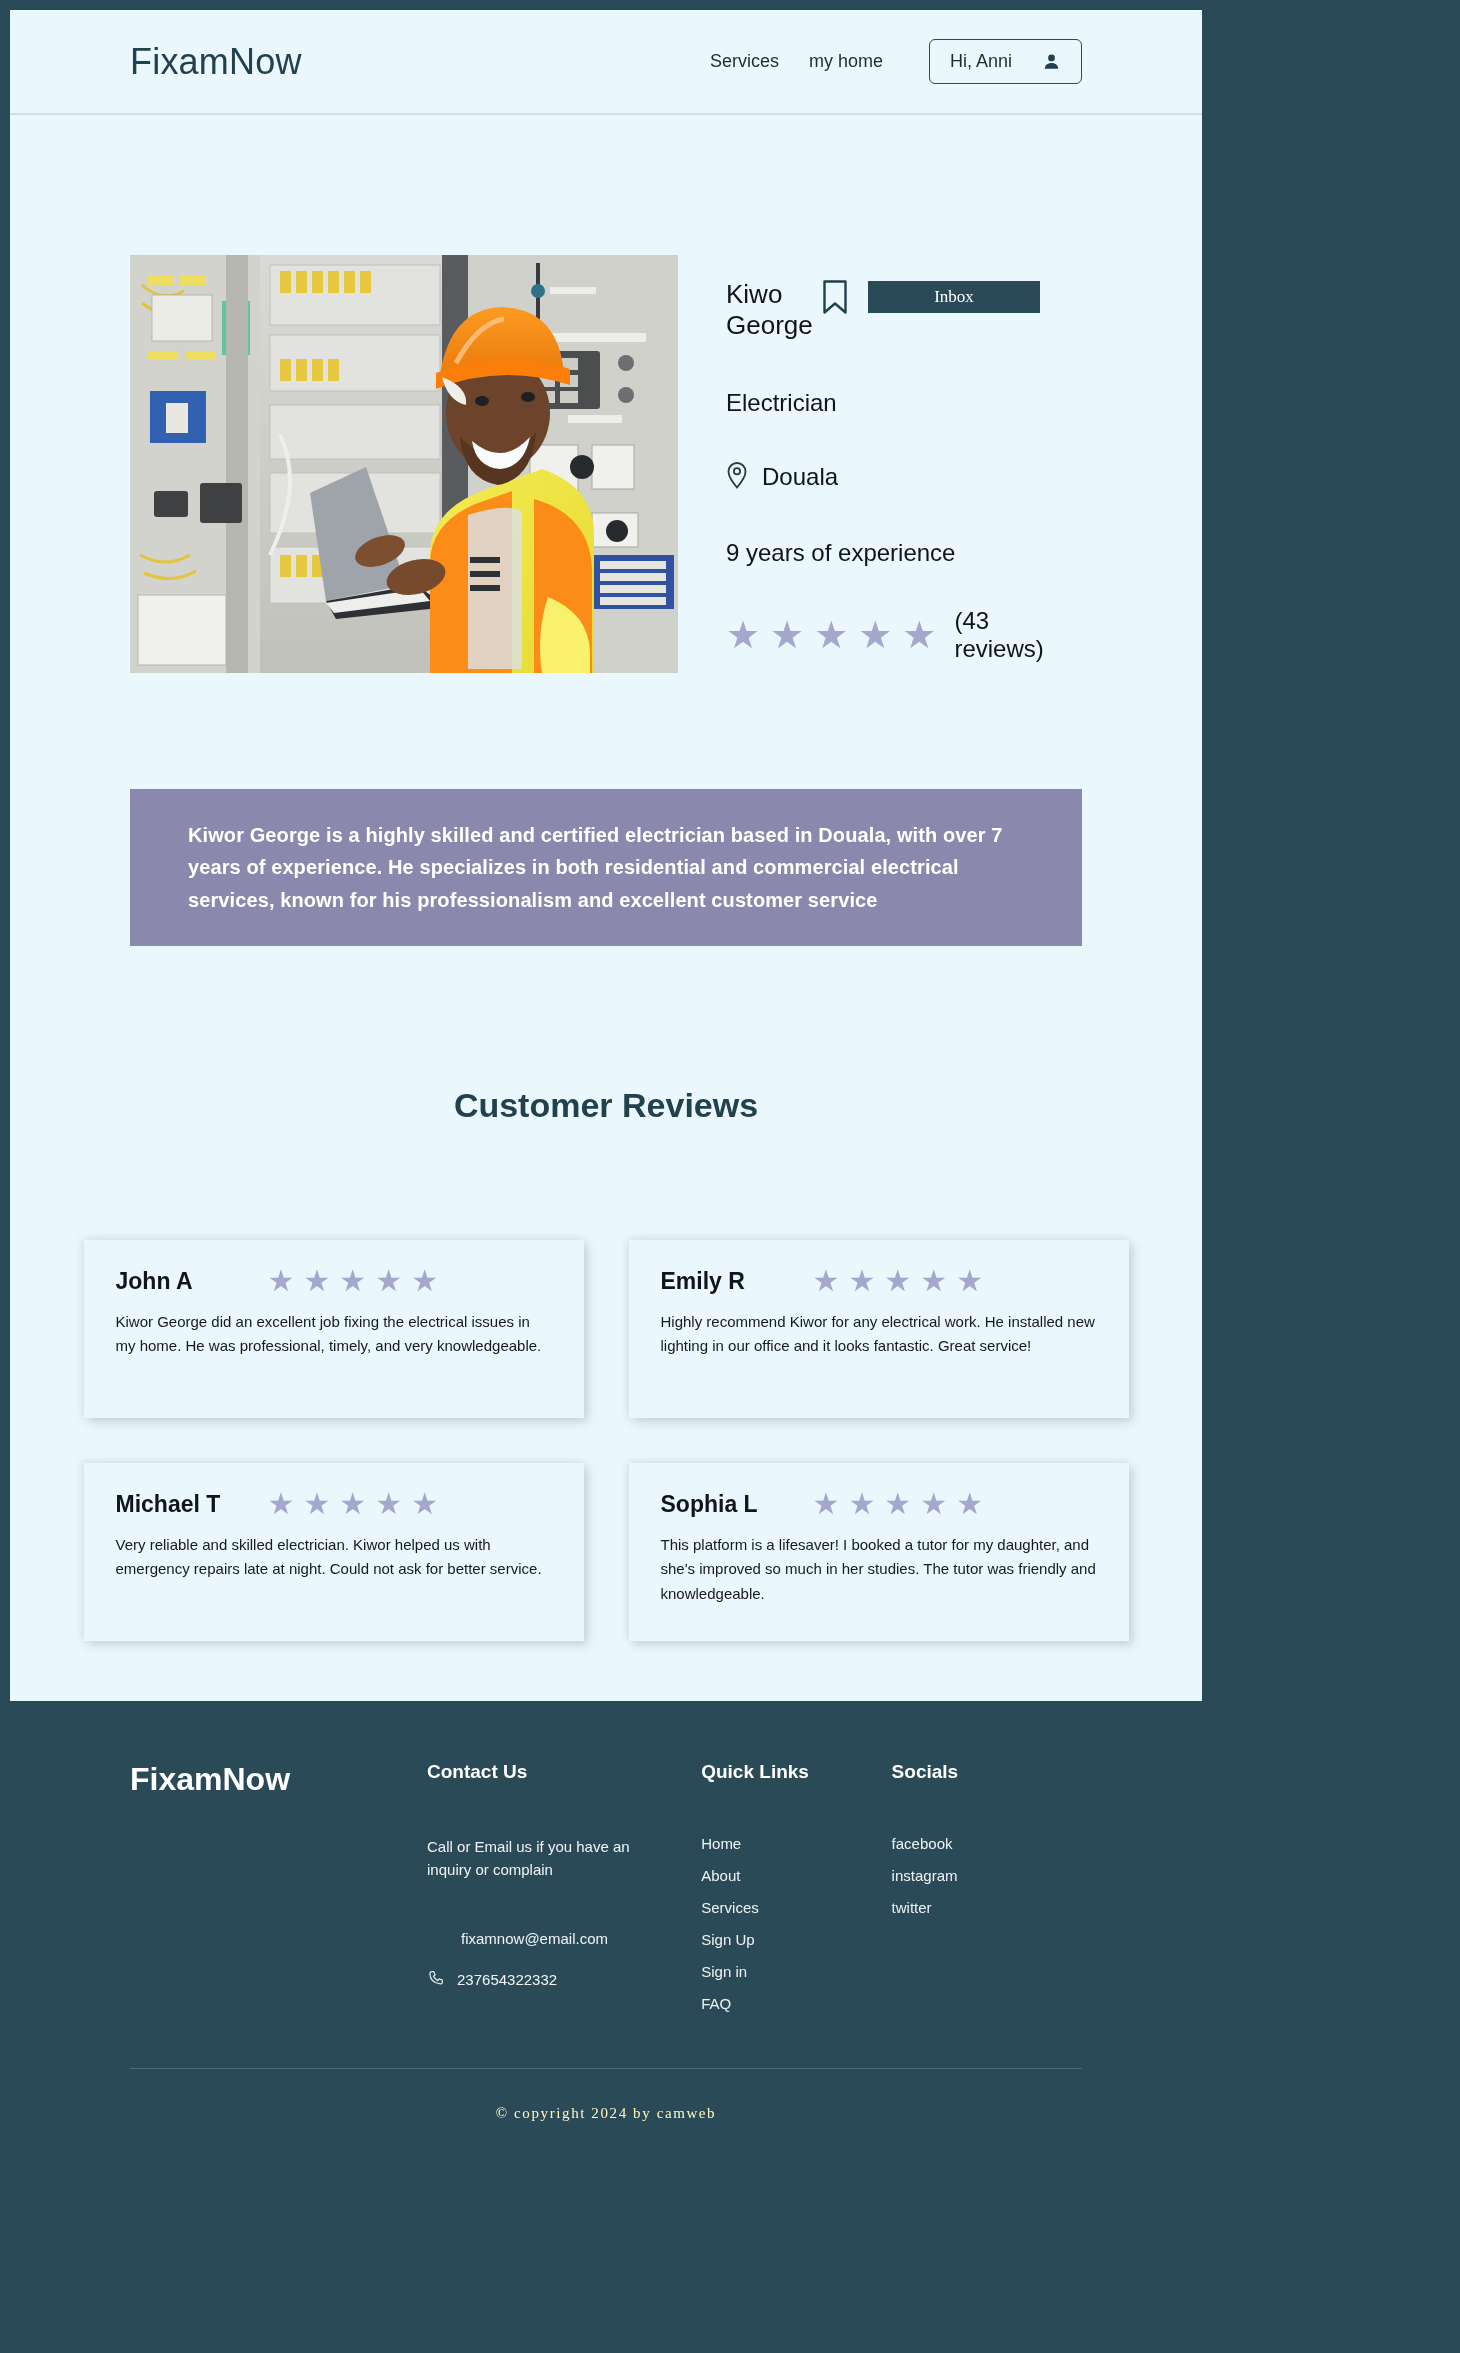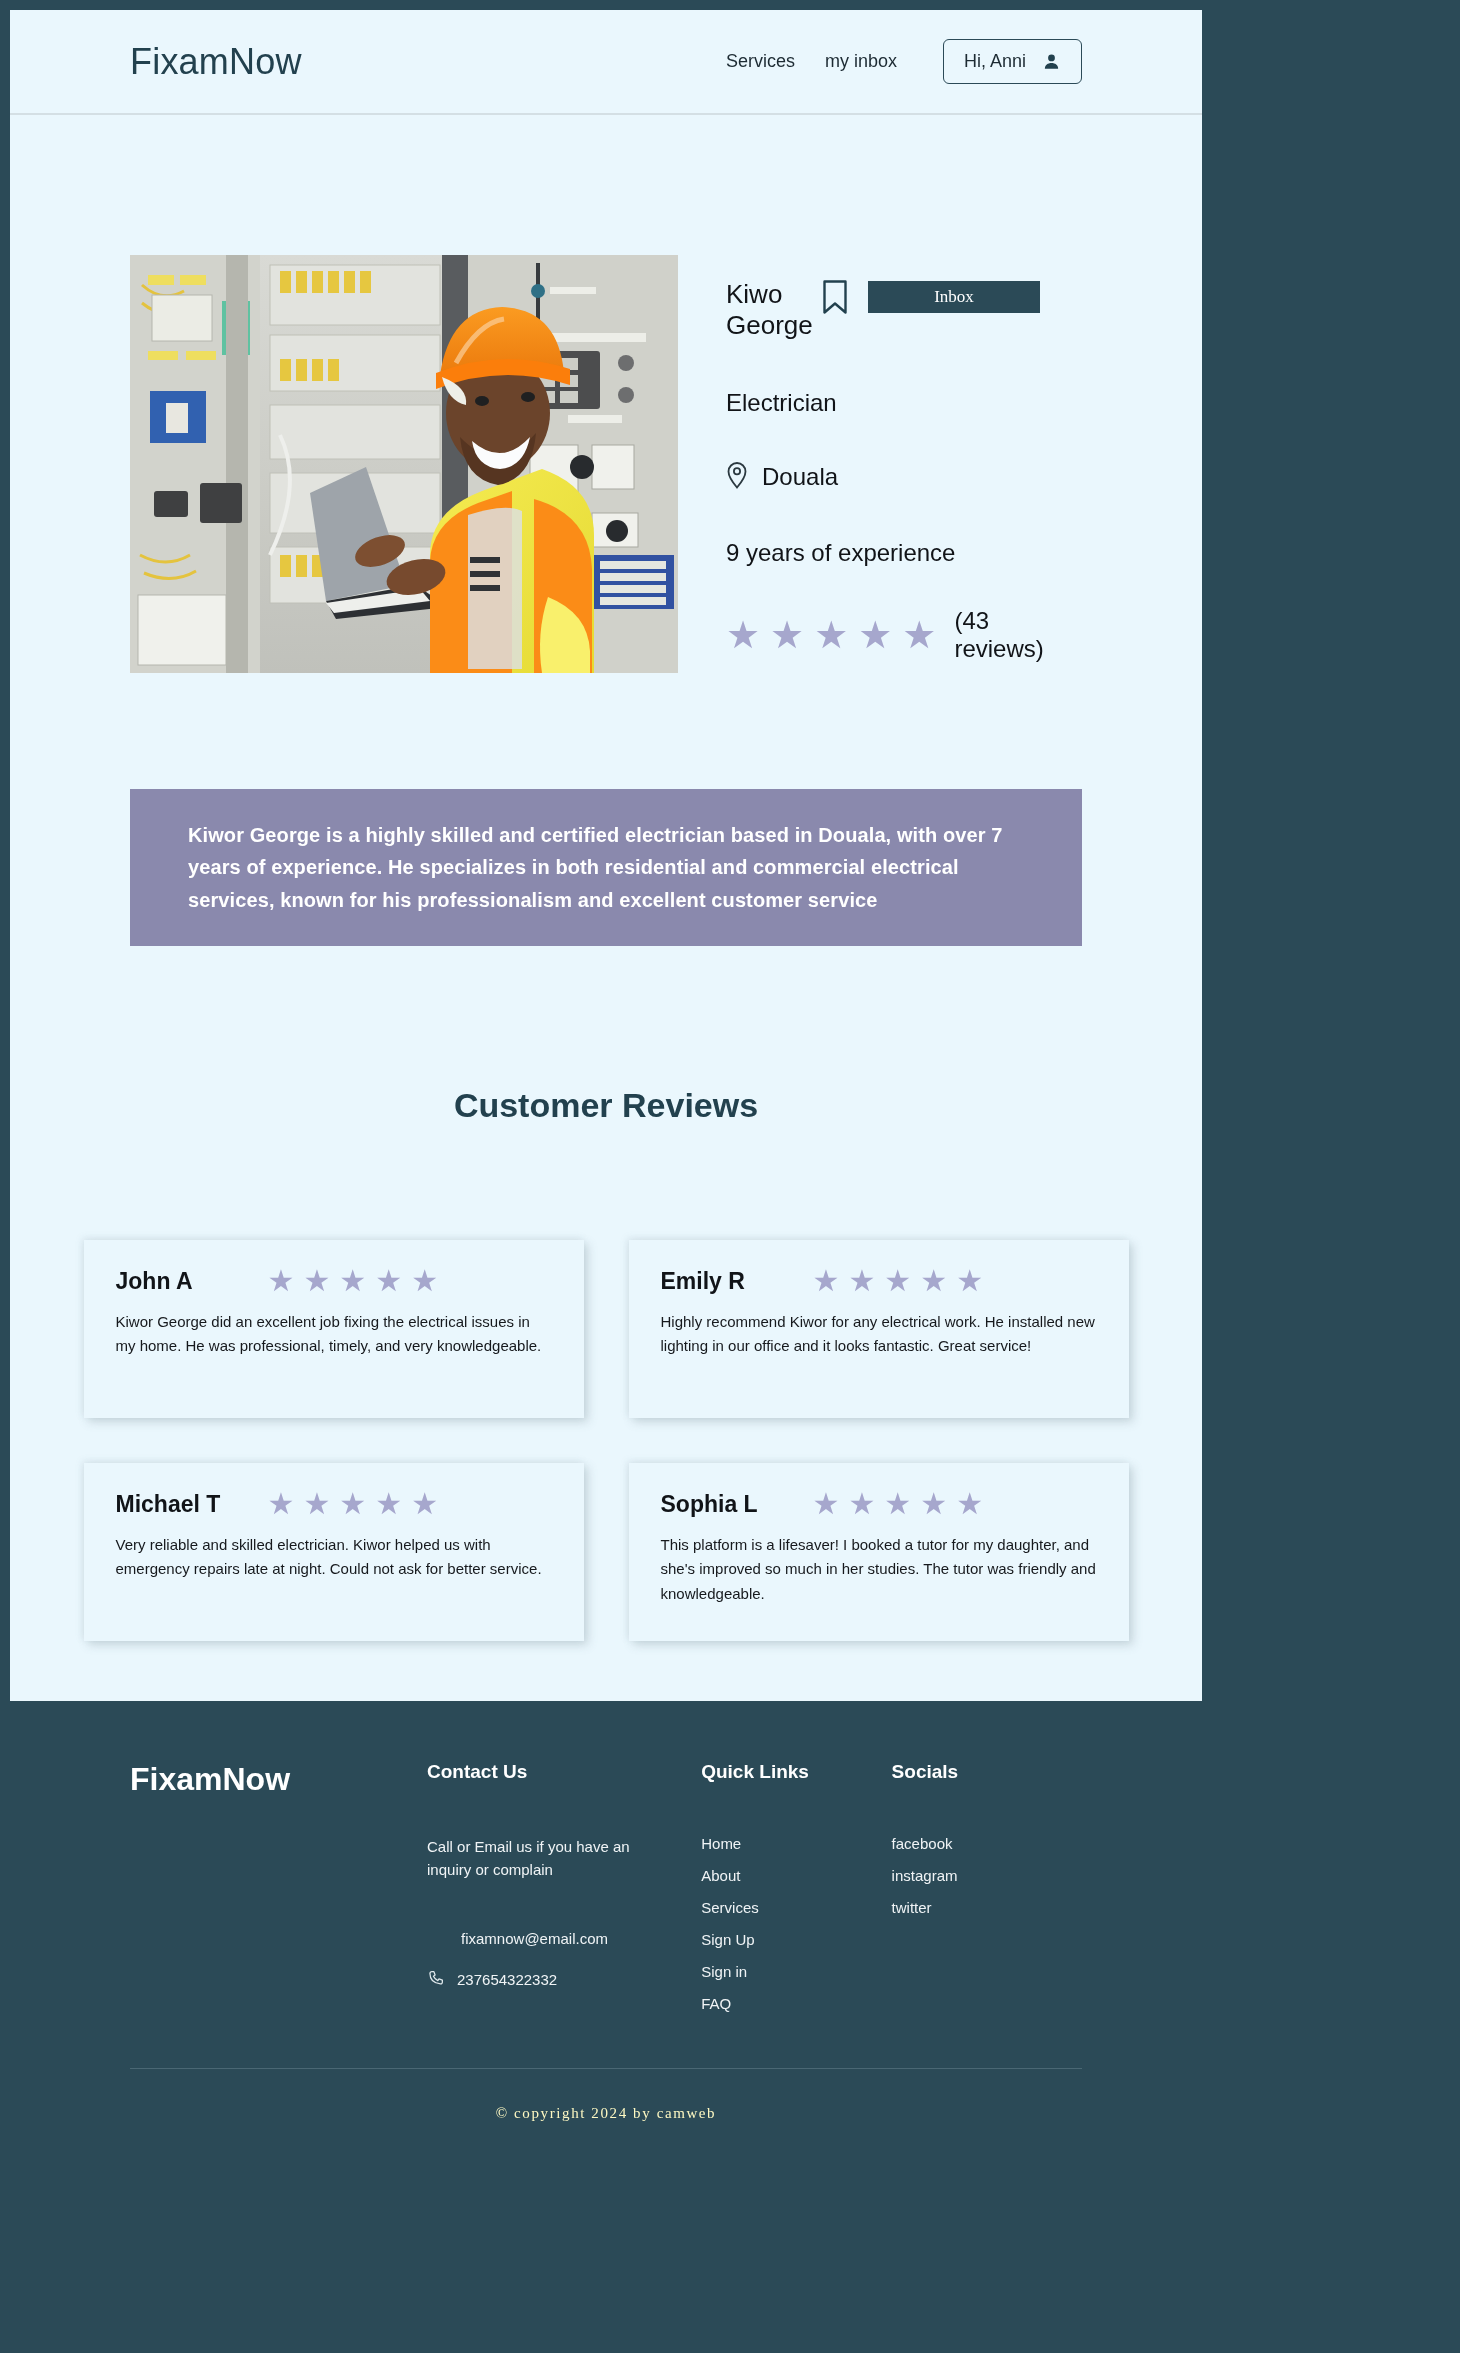--- a/index.html
+++ b/index.html
@@ -41,21 +41,21 @@
   }
   .nav-link {
     font-size: 18px;
     color: #1d2b33;
     text-decoration: none;
     padding: 4px 2px;
   }
   .user-chip {
     display: flex;
     align-items: center;
-    gap: 16px;
+    gap: 30px;
     border: 1.5px solid #2b4a57;
     border-radius: 6px;
     padding: 11px 20px;
     background: #eaf7fd;
     font-size: 18px;
     color: #1d2b33;
     margin-left: 18px;
   }
   .user-chip svg { display: block; }
 
@@ -275,21 +275,21 @@
 </style>
 </head>
 <body>
 
 <div class="page">
 
   <header class="site-header">
     <div class="brand">FixamNow</div>
     <nav class="nav">
       <a class="nav-link" href="#">Services</a>
-      <a class="nav-link" href="#">my inbox</a>
+      <a class="nav-link" href="#">my home</a>
       <button class="user-chip">
         <span>Hi, Anni</span>
         <span>
           <svg width="19" height="19" viewBox="0 0 24 24" fill="#22414e" aria-hidden="true">
             <circle cx="12" cy="7.5" r="4.3"></circle>
             <path d="M3.6 21c0-4.3 3.8-7 8.4-7s8.4 2.7 8.4 7z"></path>
           </svg>
         </span>
       </button>
     </nav>

